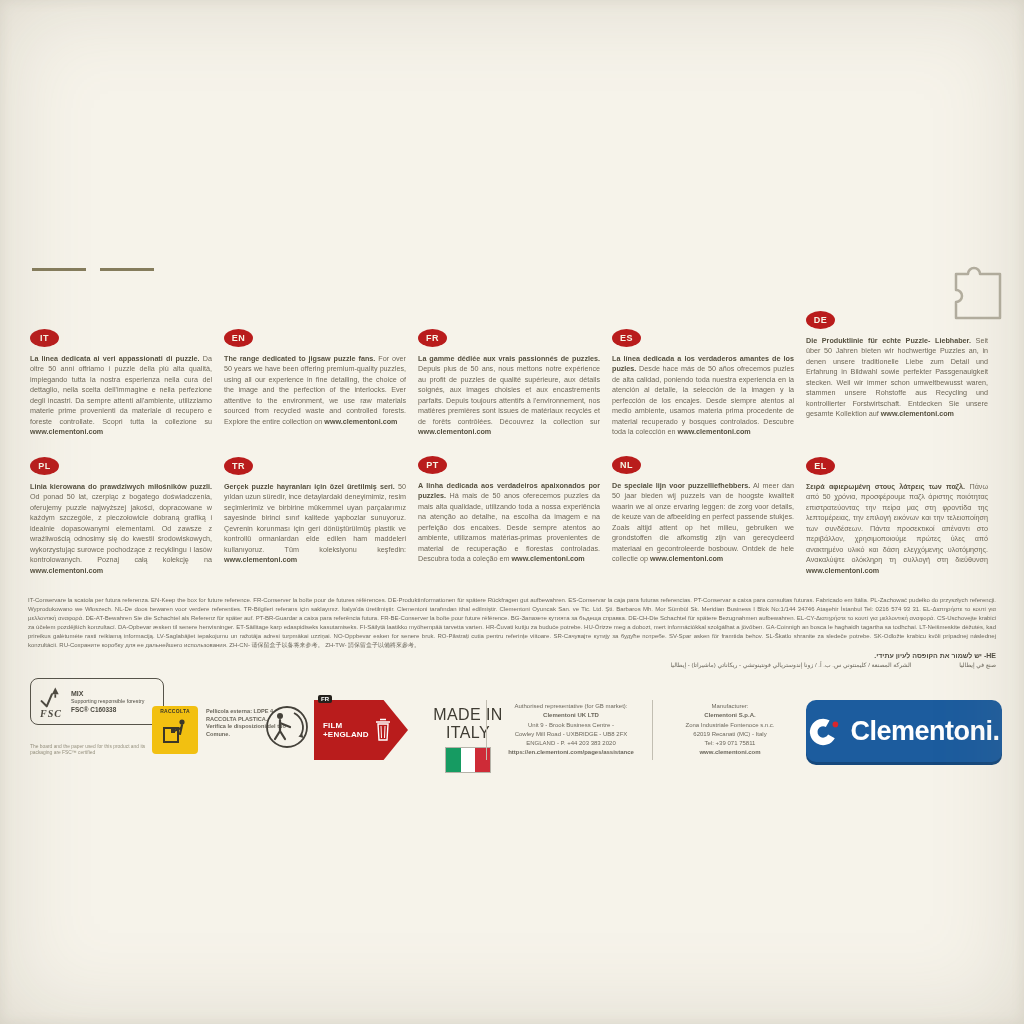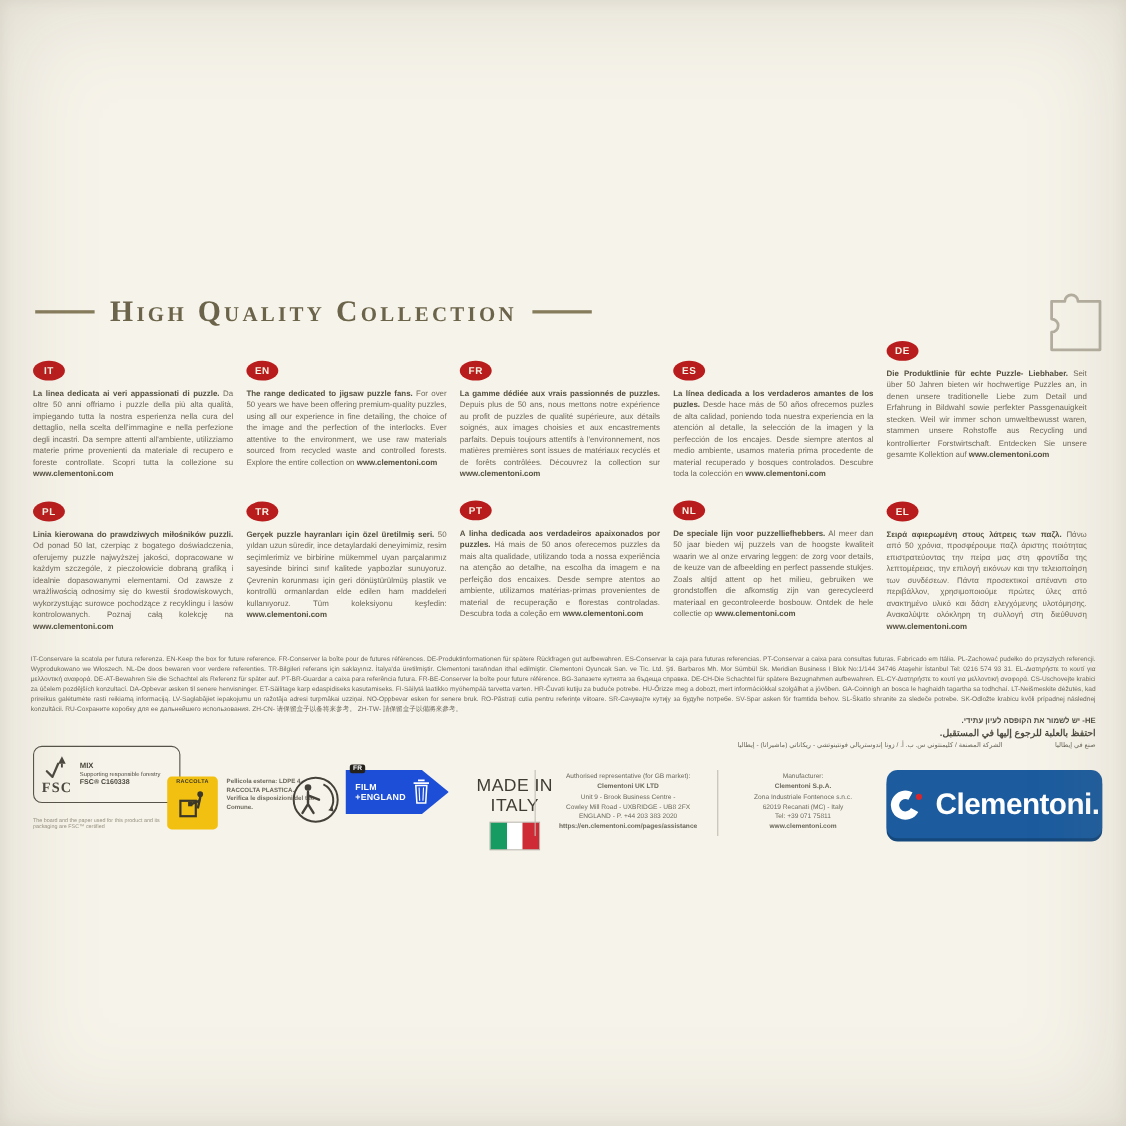--- a/index.html
+++ b/index.html
@@ -35,35 +35,35 @@
   .legal-he{font-size:7px;font-weight:bold;}
   .legal-ar{font-size:8.5px;font-weight:bold;}
   .legal-ar-small{font-size:6px;color:#6b675c;font-weight:normal;}
   .legal-ar-small .made{margin-left:46px;}
   
   .fsc-box{
     position:absolute;left:30px;top:678px;width:118px;display:flex;gap:7px;align-items:center;
     border:1.5px solid #56534a;border-radius:8px;padding:5px 7px;color:#4c4940;
   }
   .fsc-left{display:flex;flex-direction:column;align-items:center;}
-  .fsc-word{font-family:"Liberation Serif",serif;font-weight:bold;font-size:13px;letter-spacing:1px;}
+  .fsc-word{font-family:"Liberation Serif",serif;font-weight:bold;font-size:10px;letter-spacing:1px;font-style:italic;}
   .fsc-right{display:flex;flex-direction:column;gap:1px;}
   .fsc-mix{font-size:7px;font-weight:bold;}
   .fsc-sup{font-size:5.3px;line-height:1.25;}
   .fsc-code{font-size:6.4px;font-weight:bold;}
   .fsc-caption{position:absolute;left:30px;top:744px;width:132px;font-size:4.9px;line-height:1.3;color:#96917f;}
   .yellow-label{
     position:absolute;left:152px;top:706px;width:46px;height:48px;background:#f2c011;border-radius:4px;
     display:flex;flex-direction:column;align-items:center;justify-content:flex-start;padding-top:2px;box-sizing:border-box;
   }
   .yellow-title{font-size:5px;font-weight:bold;color:#3a3628;letter-spacing:.3px;}
   .plastic-info{position:absolute;left:206px;top:708px;width:80px;font-size:5.6px;line-height:1.35;font-weight:bold;color:#6b675c;}
   .triman{position:absolute;left:264px;top:704px;}
   .film-label{
-    position:absolute;left:314px;top:700px;width:94px;height:40px;background:#1d4ed8;color:#fff;
+    position:absolute;left:314px;top:700px;width:94px;height:60px;background:#b91c1c;color:#fff;
     clip-path:polygon(0 0,74% 0,100% 50%,74% 100%,0 100%);
     display:flex;align-items:center;padding-left:9px;box-sizing:border-box;gap:5px;
   }
   .film-tag{
     position:absolute;left:318px;top:695px;background:#24211c;color:#fff;font-size:6px;font-weight:bold;
     padding:1px 3px;border-radius:2px;z-index:2;
   }
   .film-text{font-size:8px;font-weight:bold;line-height:1.15;letter-spacing:.2px;}
   .made-italy{position:absolute;left:420px;top:706px;width:96px;text-align:center;}
   .made-italy-text{font-size:16px;font-weight:normal;color:#3f3c33;letter-spacing:.4px;}
@@ -78,21 +78,20 @@
   }
   .logo-text{color:#ffffff;font-size:27px;font-weight:bold;letter-spacing:-.5px;}
 </style>
 </head>
 <body>
 
 <div class="page">
 
   <div class="title-row">
     <div class="dash"></div>
-    <h1 class="title">High Quality Collection</h1>
     <div class="dash"></div>
   </div>
 
   <svg class="puzzle-icon" width="64" height="62" viewBox="0 0 64 62">
     <path d="M12,16 h12 a6,6 0 1 1 12,0 h20 v44 h-44 v-16 a6,6 0 0 0 0,-12 z" fill="none" stroke="#b3ae9f" stroke-width="2.5" stroke-linejoin="round"></path>
   </svg>
 
   <div class="lang-block" style="left:30px;top:327px">
     <span class="badge">IT</span>
     <p class="lb-text"><strong>La linea dedicata ai veri appassionati di puzzle.</strong> <span>Da oltre 50 anni offriamo i puzzle della più alta qualità, impiegando tutta la nostra esperienza nella cura del dettaglio, nella scelta dell'immagine e nella perfezione degli incastri. Da sempre attenti all'ambiente, utilizziamo materie prime provenienti da materiale di recupero e foreste controllate. Scopri tutta la collezione su</span> <strong>www.clementoni.com</strong></p>
@@ -131,21 +130,20 @@
     <p class="lb-text"><strong>De speciale lijn voor puzzelliefhebbers.</strong> <span>Al meer dan 50 jaar bieden wij puzzels van de hoogste kwaliteit waarin we al onze ervaring leggen: de zorg voor details, de keuze van de afbeelding en perfect passende stukjes. Zoals altijd attent op het milieu, gebruiken we grondstoffen die afkomstig zijn van gerecycleerd materiaal en gecontroleerde bosbouw. Ontdek de hele collectie op</span> <strong>www.clementoni.com</strong></p>
   </div>
   <div class="lang-block" style="left:806px;top:455px">
     <span class="badge">EL</span>
     <p class="lb-text"><strong>Σειρά αφιερωμένη στους λάτρεις των παζλ.</strong> <span>Πάνω από 50 χρόνια, προσφέρουμε παζλ άριστης ποιότητας επιστρατεύοντας την πείρα μας στη φροντίδα της λεπτομέρειας, την επιλογή εικόνων και την τελειοποίηση των συνδέσεων. Πάντα προσεκτικοί απέναντι στο περιβάλλον, χρησιμοποιούμε πρώτες ύλες από ανακτημένο υλικό και δάση ελεγχόμενης υλοτόμησης. Ανακαλύψτε ολόκληρη τη συλλογή στη διεύθυνση</span> <strong>www.clementoni.com</strong></p>
   </div>
 
   <div class="legal">
     <p class="legal-paragraph">IT-Conservare la scatola per futura referenza. EN-Keep the box for future reference. FR-Conserver la boîte pour de futures références. DE-Produktinformationen für spätere Rückfragen gut aufbewahren. ES-Conservar la caja para futuras referencias. PT-Conservar a caixa para consultas futuras. Fabricado em Itália. PL-Zachować pudełko do przyszłych referencji. Wyprodukowano we Włoszech. NL-De doos bewaren voor verdere referenties. TR-Bilgileri referans için saklayınız. İtalya'da üretilmiştir. Clementoni tarafından ithal edilmiştir. Clementoni Oyuncak San. ve Tic. Ltd. Şti. Barbaros Mh. Mor Sümbül Sk. Meridian Business I Blok No:1/144 34746 Ataşehir İstanbul Tel: 0216 574 93 31. EL-Διατηρήστε το κουτί για μελλοντική αναφορά. DE-AT-Bewahren Sie die Schachtel als Referenz für später auf. PT-BR-Guardar a caixa para referência futura. FR-BE-Conserver la boîte pour future référence. BG-Запазете кутията за бъдеща справка. DE-CH-Die Schachtel für spätere Bezugnahmen aufbewahren. EL-CY-Διατηρήστε το κουτί για μελλοντική αναφορά. CS-Uschovejte krabici za účelem pozdějších konzultací. DA-Opbevar æsken til senere henvisninger. ET-Säilitage karp edaspidiseks kasutamiseks. FI-Säilytä laatikko myöhempää tarvetta varten. HR-Čuvati kutiju za buduće potrebe. HU-Őrizze meg a dobozt, mert információkkal szolgálhat a jövőben. GA-Coinnigh an bosca le haghaidh tagartha sa todhchaí. LT-Neišmeskite dėžutės, kad prireikus galėtumėte rasti reikiamą informaciją. LV-Saglabājiet iepakojumu un ražotāja adresi turpmākai uzziņai. NO-Oppbevar esken for senere bruk. RO-Păstrați cutia pentru referințe viitoare. SR-Сачувајте кутију за будуће потребе. SV-Spar asken för framtida behov. SL-Škatlo shranite za sledeče potrebe. SK-Odložte krabicu kvôli prípadnej následnej konzultácii. RU-Сохраните коробку для ее дальнейшего использования. ZH-CN- 请保留盒子以备将来参考。 ZH-TW- 請保留盒子以備將來參考。</p>
     <div class="legal-rtl legal-he">HE- יש לשמור את הקופסה לעיון עתידי.</div>
-    <div class="legal-rtl legal-ar">احتفظ بالعلبة للرجوع إليها في المستقبل.</div>
     <div class="legal-rtl legal-ar-small">
       <span class="made">صنع في إيطاليا</span>
       <span>الشركة المصنعة / كليمنتوني س. ب. أ. / زونا إندوستريالي فونتينوتشي - ريكاناتي (ماشيراتا) - إيطاليا</span>
     </div>
   </div>
 
   <div class="fsc-box">
     <div class="fsc-left">
       <svg width="26" height="24" viewBox="0 0 30 28">
         <path d="M4,20 L10,26 L16,12" fill="none" stroke="#4c4940" stroke-width="2.4" stroke-linecap="round" stroke-linejoin="round"></path>

